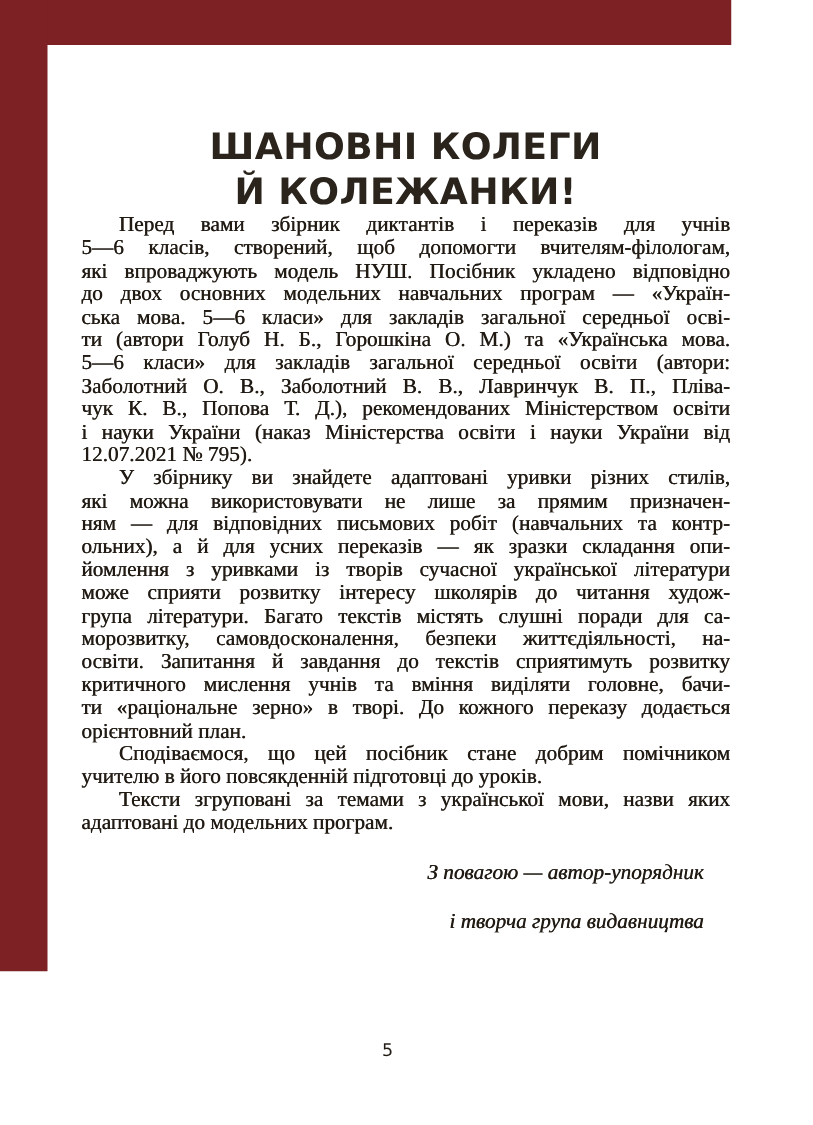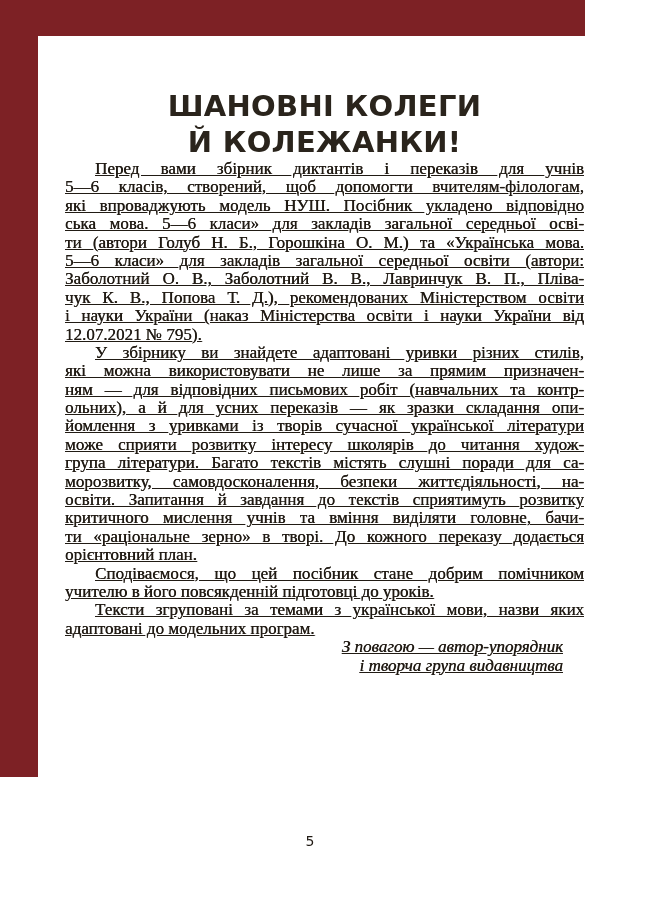--- a/index.html
+++ b/index.html
@@ -12,21 +12,21 @@
     width:650px;height:900px;
     background:#ffffff;
     position:relative;
     overflow:hidden;
     font-family:"Liberation Serif", serif;
   }
   .bar{position:absolute;background:var(--accent);}
   .bar-top{left:0;top:0;width:585px;height:36px;}
   .bar-left{left:0;top:0;width:38px;height:777px;}
   .column{
-    position:absolute;left:65px;top:5px;width:519px;
+    position:absolute;left:65px;top:16px;width:519px;
   }
   .doc-title{
     margin:0;padding-top:83px;
     font-family:"DejaVu Sans", sans-serif;
     font-weight:bold;
     font-size:29px;line-height:36px;
     letter-spacing:0.3px;
     text-align:center;
     color:var(--title-color);
   }
@@ -36,30 +36,29 @@
     line-height:18.4px;
     text-shadow:0.35px 0 0 currentColor; 
   }
   .para{margin:0;}
   .ln{
     text-align:justify;
     text-align-last:justify;
     text-justify:inter-word;
     height:18.4px;
     overflow:hidden;
-    text-decoration:underline;
   }
   .ln.first{text-indent:30px;}
   .ln.last{text-align:left;text-align-last:left;}
   .signature{
     font-style:italic;
     text-align:right;
     padding-right:21px;
   }
-  .signature .ln{text-align:right;text-align-last:right;}
+  .signature .ln{text-align:right;text-align-last:right;margin-top:21px;}
   .pagenum{
     position:absolute;left:0;top:833px;width:620px;
     text-align:center;
     font-family:"DejaVu Sans", sans-serif;
     font-size:14px;
     color:var(--body-color);
   }
 </style>
 </head>
 <body>
@@ -71,20 +70,21 @@
   <h1 class="doc-title">
     <span>ШАНОВНІ КОЛЕГИ</span><br>
     <span>Й КОЛЕЖАНКИ!</span>
   </h1>
   <div class="bodytext" id="bodytext">
 
     <div class="para">
         <div class="ln first">Перед вами збірник диктантів і переказів для учнів</div>
         <div class="ln">5—6 класів, створений, щоб допомогти вчителям-філологам,</div>
         <div class="ln">які впроваджують модель НУШ. Посібник укладено відповідно</div>
+        <div class="ln">до двох основних модельних навчальних програм — «Україн-</div>
         <div class="ln">ська мова. 5—6 класи» для закладів загальної середньої осві-</div>
         <div class="ln">ти (автори Голуб Н. Б., Горошкіна О. М.) та «Українська мова.</div>
         <div class="ln">5—6 класи» для закладів загальної середньої освіти (автори:</div>
         <div class="ln">Заболотний О. В., Заболотний В. В., Лавринчук В. П., Пліва-</div>
         <div class="ln">чук К. В., Попова Т. Д.), рекомендованих Міністерством освіти</div>
         <div class="ln">і науки України (наказ Міністерства освіти і науки України від</div>
         <div class="ln last">12.07.2021 № 795).</div>
       </div>
       <div class="para">
         <div class="ln first">У збірнику ви знайдете адаптовані уривки різних стилів,</div>

